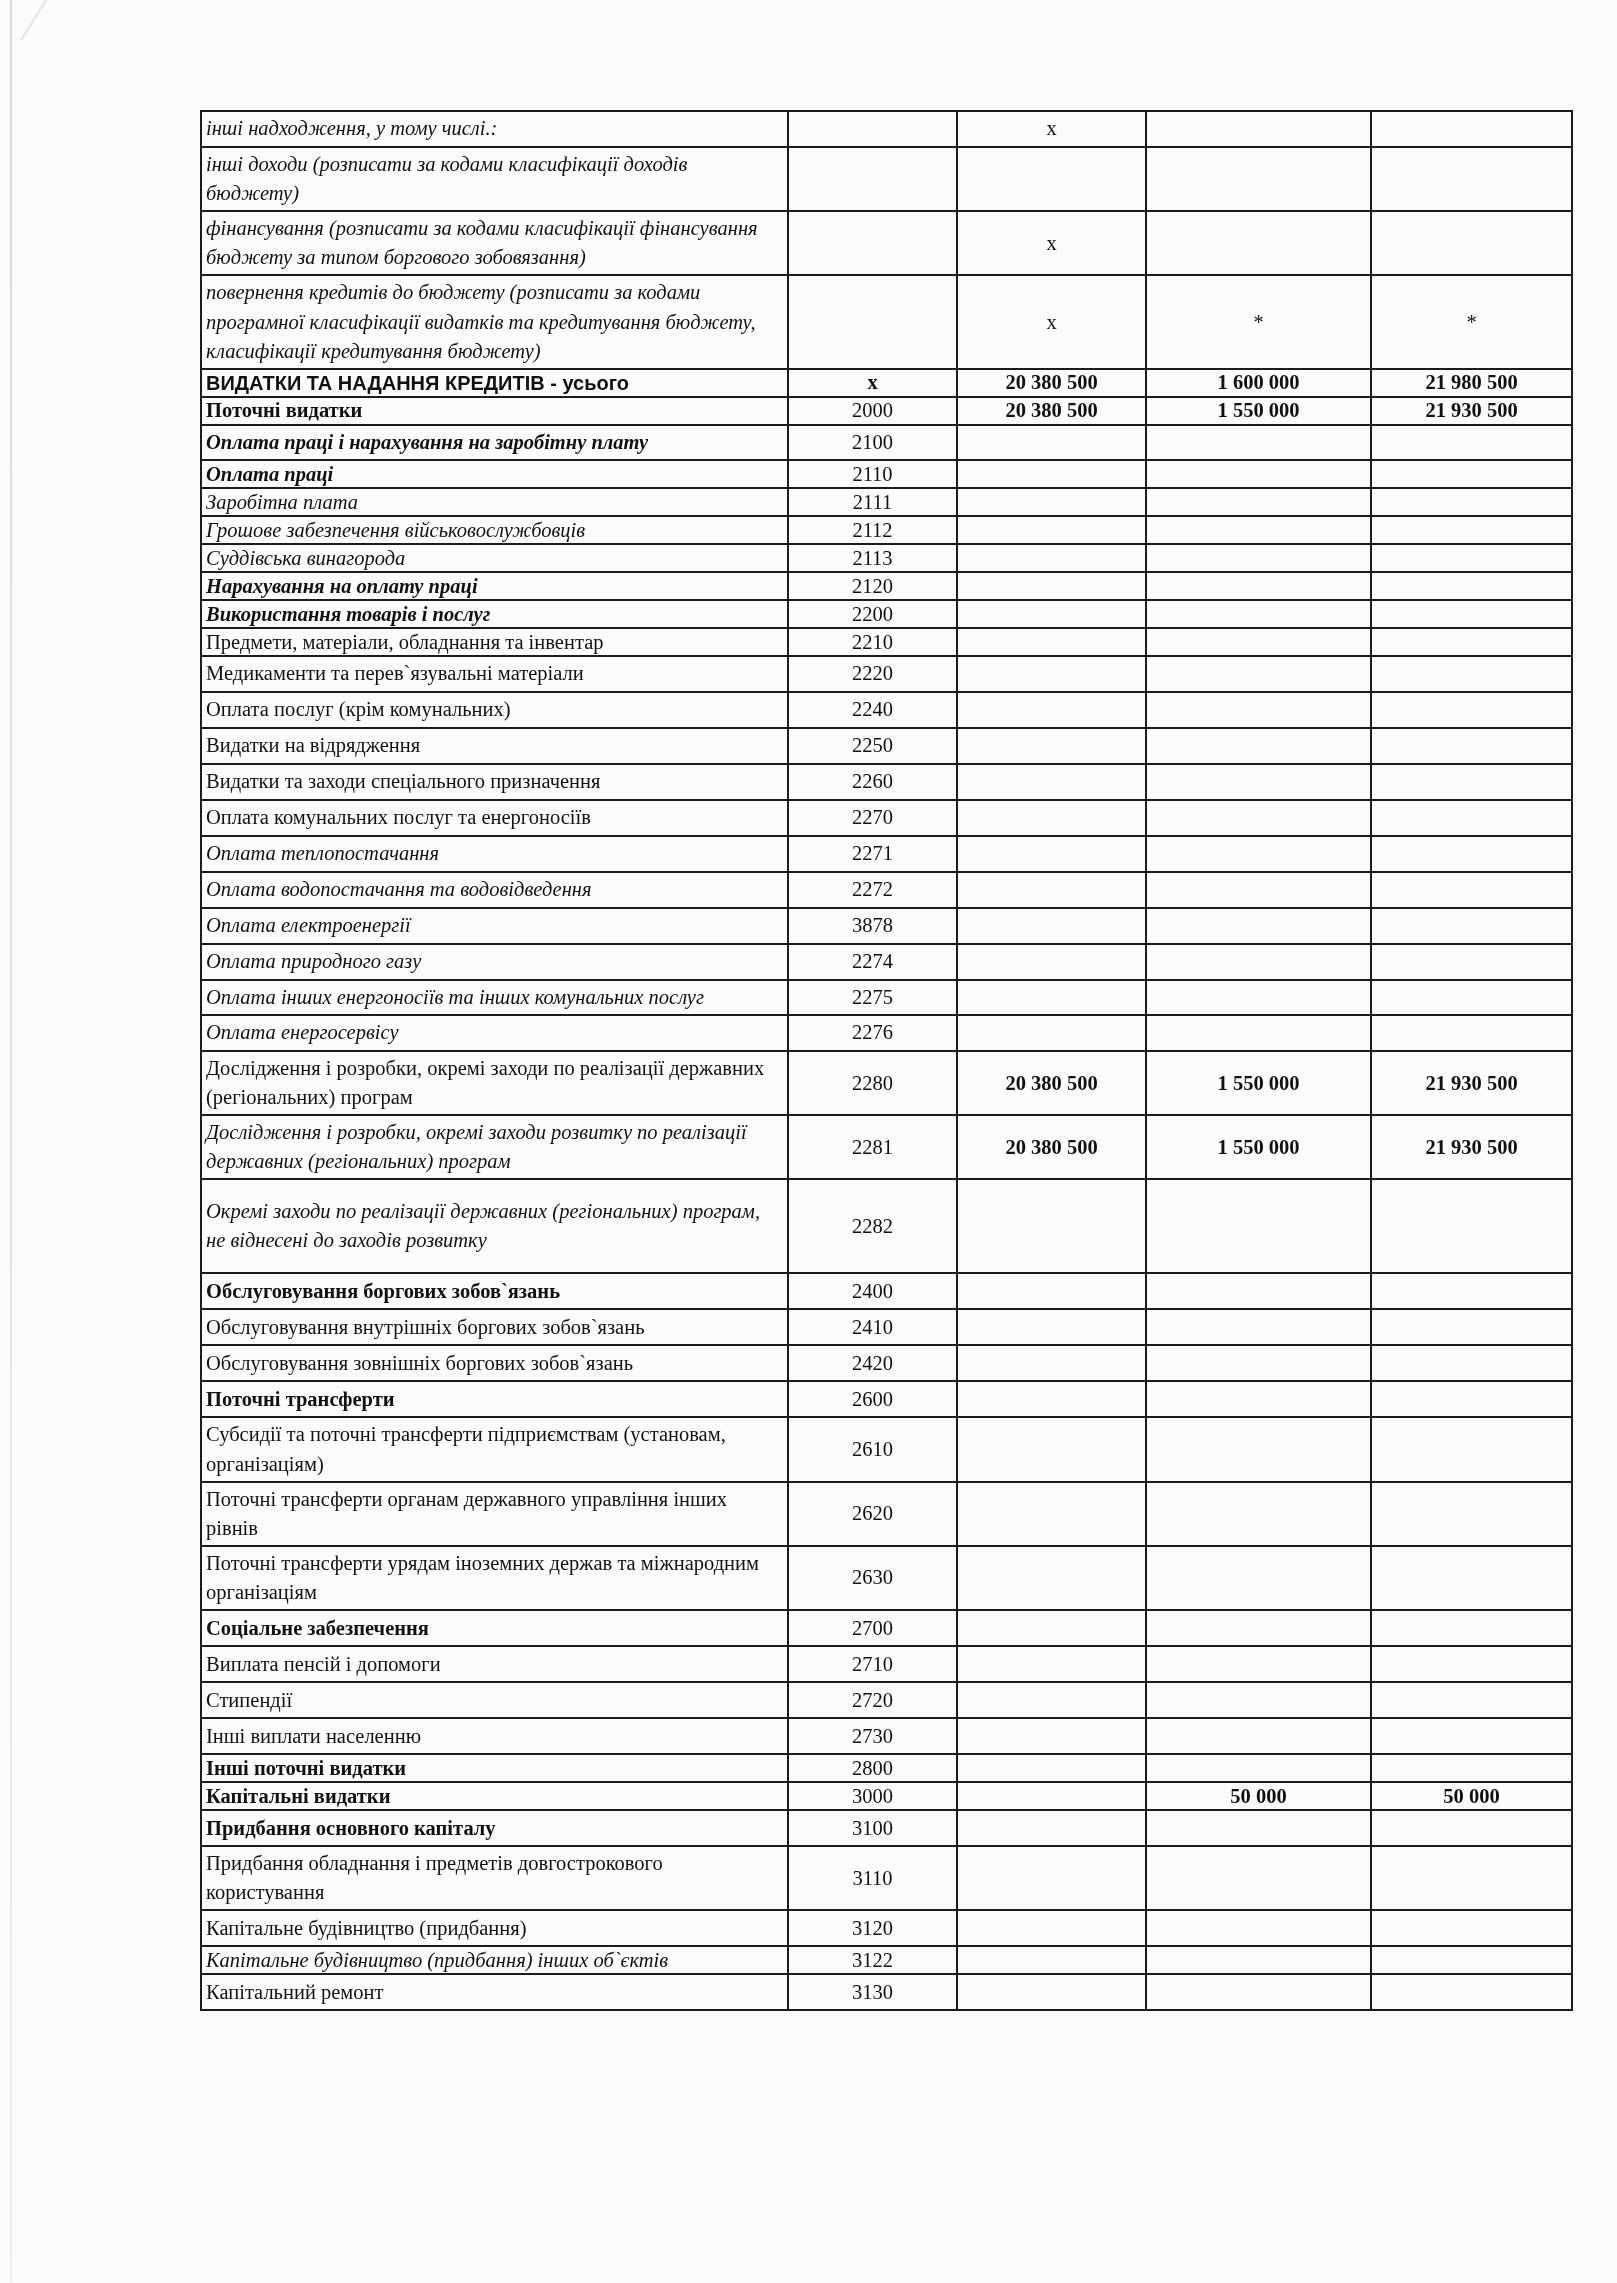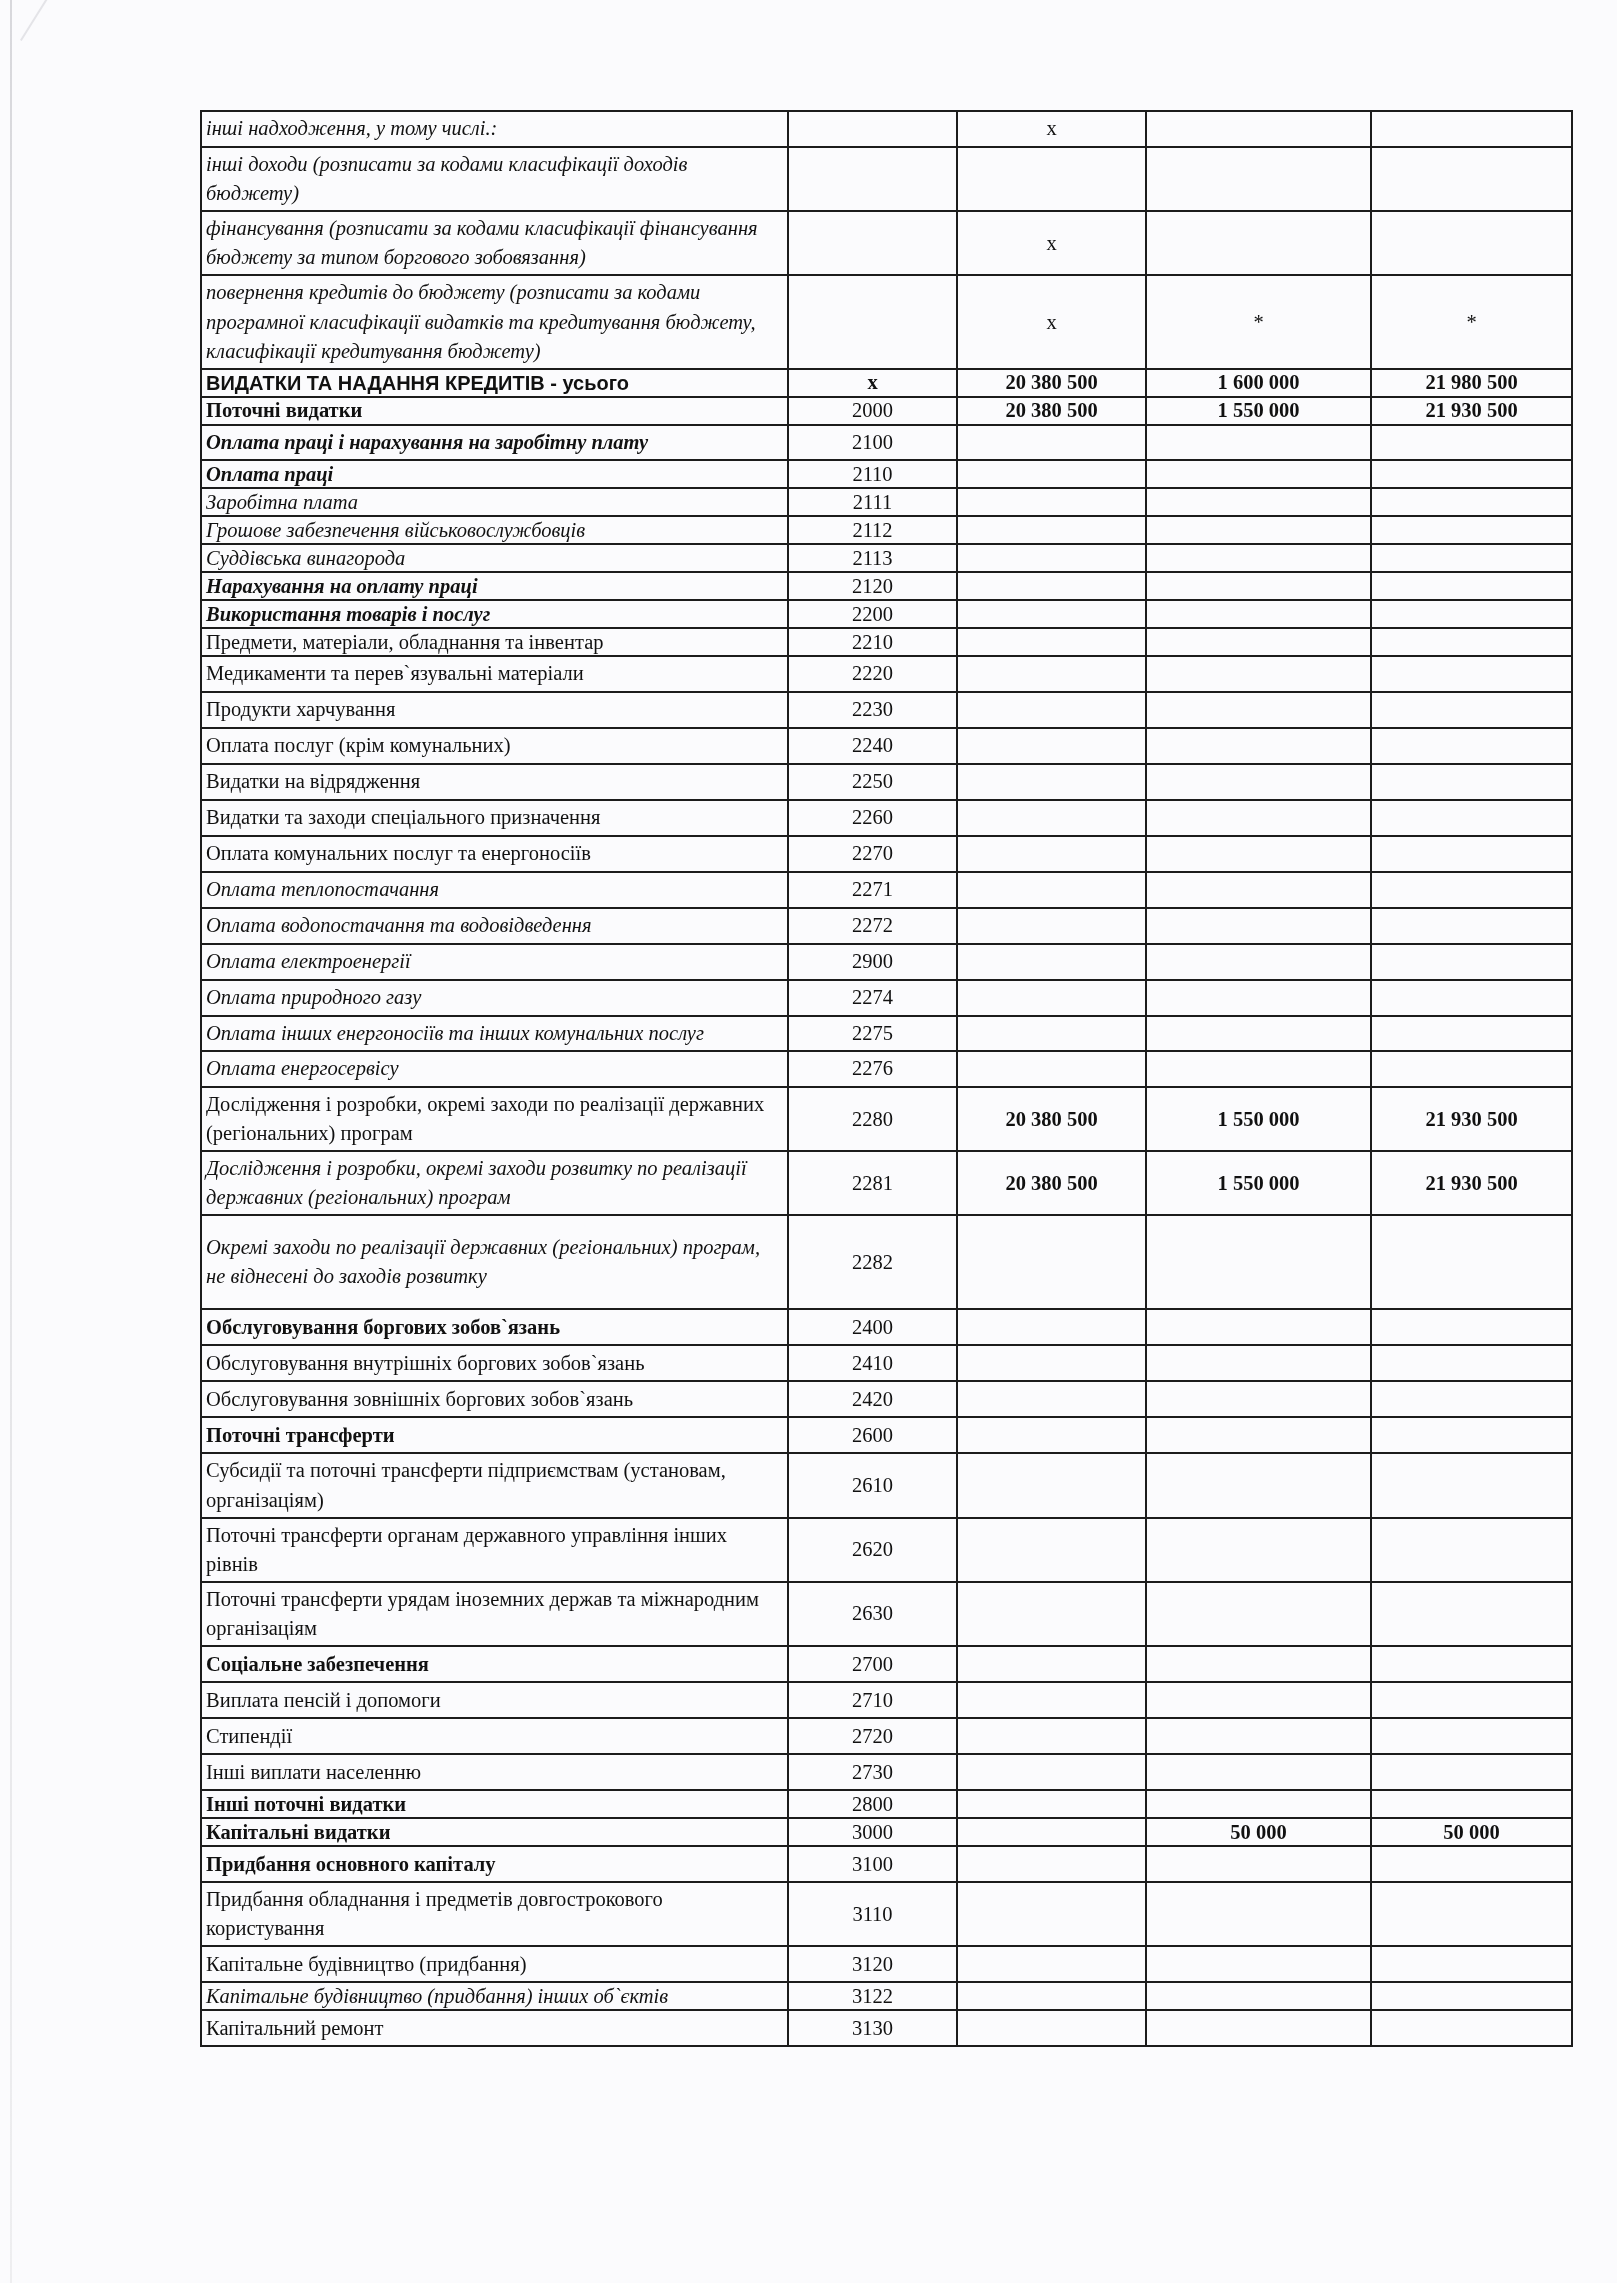--- a/index.html
+++ b/index.html
@@ -164,27 +164,20 @@
         <td class="val"></td>
       </tr>
       <tr class="r-md">
         <td class="name">Медикаменти та перев`язувальні матеріали</td>
         <td class="code">2220</td>
         <td class="val"></td>
         <td class="val"></td>
         <td class="val"></td>
       </tr>
       <tr class="r-md">
-        <td class="name">Продукти харчування</td>
-        <td class="code">2230</td>
-        <td class="val"></td>
-        <td class="val"></td>
-        <td class="val"></td>
-      </tr>
-      <tr class="r-md">
         <td class="name">Оплата послуг (крім комунальних)</td>
         <td class="code">2240</td>
         <td class="val"></td>
         <td class="val"></td>
         <td class="val"></td>
       </tr>
       <tr class="r-md">
         <td class="name">Видатки на відрядження</td>
         <td class="code">2250</td>
         <td class="val"></td>
@@ -214,21 +207,21 @@
       </tr>
       <tr class="r-md">
         <td class="name it">Оплата водопостачання та водовідведення</td>
         <td class="code">2272</td>
         <td class="val"></td>
         <td class="val"></td>
         <td class="val"></td>
       </tr>
       <tr class="r-md">
         <td class="name it">Оплата електроенергії</td>
-        <td class="code">2900</td>
+        <td class="code">3878</td>
         <td class="val"></td>
         <td class="val"></td>
         <td class="val"></td>
       </tr>
       <tr class="r-md">
         <td class="name it">Оплата природного газу</td>
         <td class="code">2274</td>
         <td class="val"></td>
         <td class="val"></td>
         <td class="val"></td>

